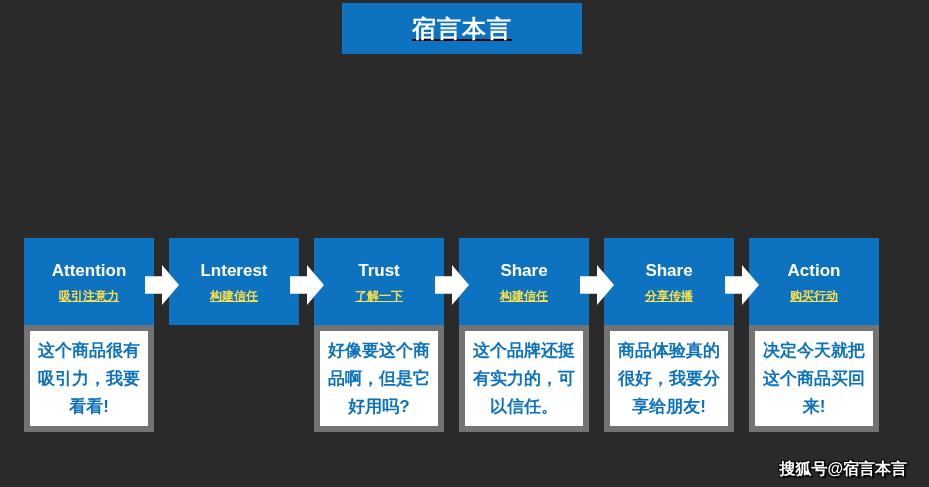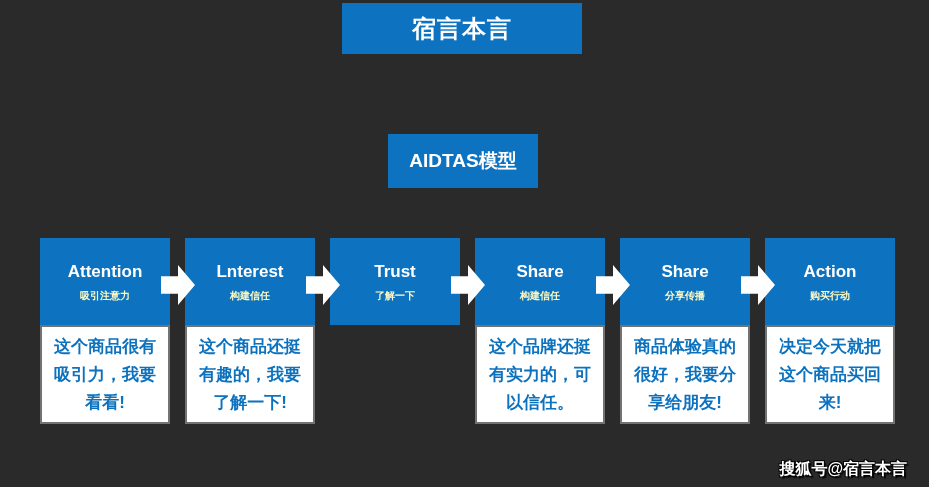--- a/index.html
+++ b/index.html
@@ -11,21 +11,21 @@
     overflow: hidden;
     font-family: "Liberation Sans", "DejaVu Sans", sans-serif;
   }
 
   
   .banner {
     position: absolute;
     left: 342px; top: 3px;
     width: 240px; height: 51px;
     background: #0d73c0;
-    display: flex; align-items: center; justify-content: center;
+    display: flex; align-items: center; justify-content: center; text-decoration: underline;
   }
   .banner .banner-text {
     color: #ffffff;
     font-size: 24px;
     font-weight: bold;
     letter-spacing: 1px;
   }
 
   
   .model-box {
@@ -37,50 +37,51 @@
   }
   .model-box .model-text {
     color: #ffffff;
     font-size: 19px;
     font-weight: bold;
   }
 
   
   .row {
     position: absolute;
-    left: 40px; top: 238px;
+    left: 24px; top: 238px;
     display: flex;
     gap: 15px;
   }
   .col { width: 130px; display: flex; flex-direction: column; }
   .head {
     height: 87px;
     background: #0d73c0;
     display: flex;
     flex-direction: column;
     align-items: center;
     justify-content: center;
     gap: 11px;
   }
   .head .en {
     color: #ffffff;
     font-size: 17px;
     font-weight: bold;
     line-height: 1;
   }
   .head .zh {
-    color: #fef9c3;
-    font-size: 10px;
+    color: #fde047;
+    font-size: 12px;
     font-weight: bold;
     line-height: 1;
+    text-decoration: underline;
   }
   .desc {
     height: 95px;
     background: #ffffff;
-    border: 2px solid #737373;
+    border: 6px solid #737373;
     display: flex;
     align-items: center;
     justify-content: center;
   }
   .desc .desc-text {
     color: #0d72be;
     font-size: 17px;
     font-weight: bold;
     line-height: 28px;
     text-align: center;
@@ -114,54 +115,51 @@
 </style>
 </head>
 <body>
 
 <div class="canvas">
 
   <div class="banner">
     <span class="banner-text">宿言本言</span>
   </div>
 
-  <div class="model-box">
-    <span class="model-text">AIDTAS模型</span>
-  </div>
 
   <div class="row">
 
     <div class="col">
       <div class="head">
         <div class="en">Attention</div>
         <div class="zh">吸引注意力</div>
       </div>
       <div class="desc">
         <div class="desc-text">这个商品很有
 吸引力，我要
 看看!</div>
       </div>
     </div>
 
     <div class="col">
       <div class="head">
         <div class="en">Lnterest</div>
         <div class="zh">构建信任</div>
       </div>
-      <div class="desc">
-        <div class="desc-text">这个商品还挺
-有趣的，我要
-了解一下!</div>
-      </div>
     </div>
 
     <div class="col">
       <div class="head">
         <div class="en">Trust</div>
         <div class="zh">了解一下</div>
+      </div>
+      <div class="desc">
+        <div class="desc-text">好像要这个商
+品啊，但是它
+好用吗?</div>
       </div>
     </div>
 
     <div class="col">
       <div class="head">
         <div class="en">Share</div>
         <div class="zh">构建信任</div>
       </div>
       <div class="desc">
         <div class="desc-text">这个品牌还挺

